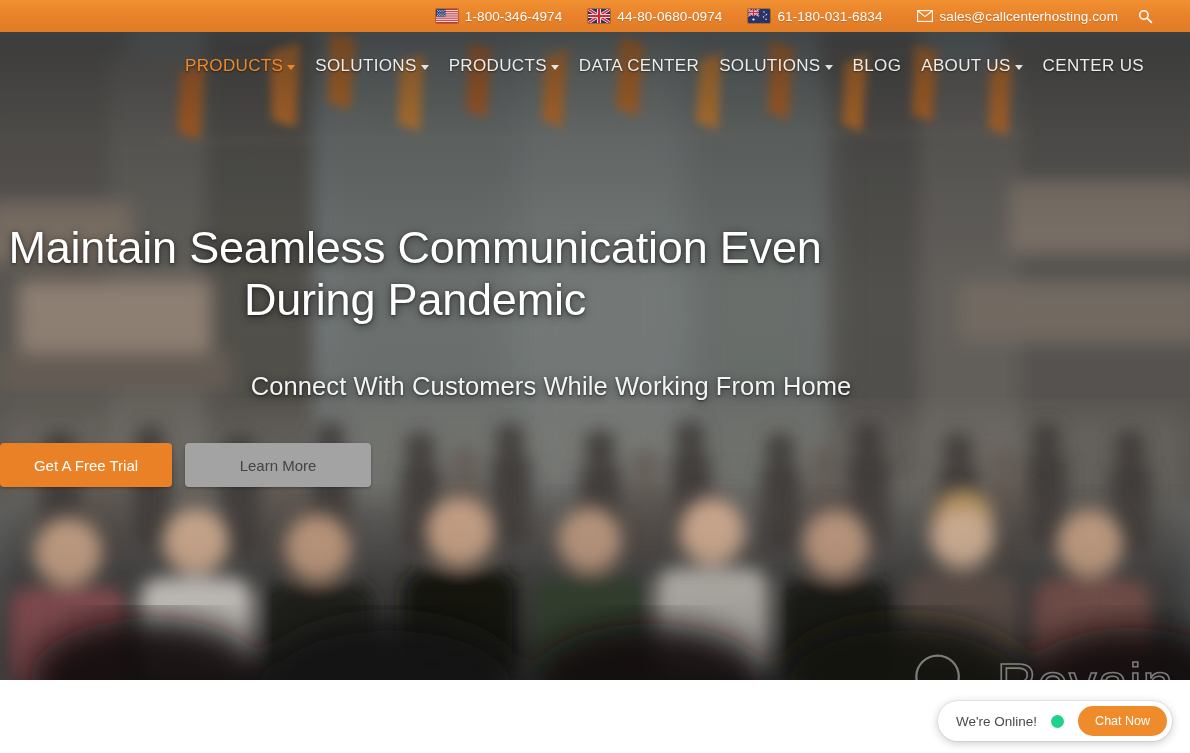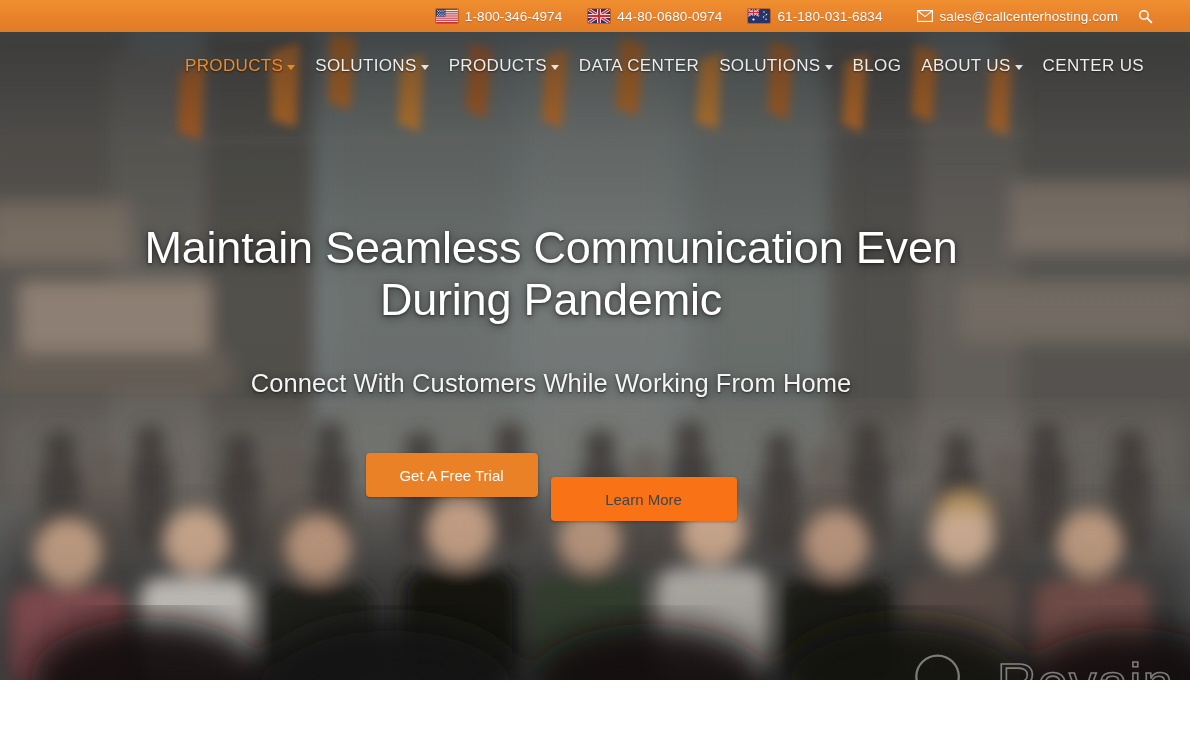--- a/index.html
+++ b/index.html
@@ -69,54 +69,52 @@
   .caret {
     width: 0; height: 0; border-left: 4px solid transparent;
     border-right: 4px solid transparent; border-top: 5px solid currentColor;
     display: inline-block; margin-top: 2px; opacity: .95;
   }
 
   
   .hero-content {
     position: absolute; top: 32px; left: 0; width: 1102px; height: 648px;
     z-index: 20;
-    display: flex; flex-direction: column; align-items: center;
+    display: flex; flex-direction: column; 
     justify-content: flex-start;
     padding-top: 190px;
     pointer-events: none;
-    gap: 13px;
   }
   .headline {
     color: #ffffff; font-size: 45px; line-height: 1.16; font-weight: 400;
     text-align: center; max-width: 830px;
     text-shadow: 0 2px 10px rgba(0,0,0,.55), 0 1px 3px rgba(0,0,0,.5);
     letter-spacing: -.2px;
   }
   .subhead {
-    margin-top: 30px;
+    margin-top: 46px;
     color: #f4f4f4; font-size: 25.5px; font-weight: 400; text-align: center;
     text-shadow: 0 2px 8px rgba(0,0,0,.6), 0 1px 2px rgba(0,0,0,.5);
     letter-spacing: .1px;
   }
   .cta-row { margin-top: 42px; display: flex; gap: 13px; pointer-events: auto; }
   .btn {
     border: none; cursor: pointer; font-size: 15px;
     border-radius: 4px; display:flex; align-items:center; justify-content:center;
     font-family: "Liberation Sans", sans-serif;
   }
   .btn-primary {
     width: 172px; height: 44px;
     background: #ea8126; color: #ffffff;
     box-shadow: 0 1px 3px rgba(0,0,0,.3);
   }
   .btn-secondary {
     width: 186px; height: 44px;
-    background: #f97316; color: #404448;
+    background: #a3a3a3; color: #404448;
     box-shadow: 0 1px 3px rgba(0,0,0,.3);
-    margin-top: 24px;
   }
 
   
   .watermark {
     position: absolute; right: 16px; bottom: 38px;
     z-index: 25; pointer-events: none;
     display: flex; align-items: center; gap: 24px;
     opacity: .55;
   }
   .wm-text {
@@ -504,14 +502,19 @@
   <div class="bottom-white"></div>
 
   <div class="watermark">
     <svg viewBox="0 0 70 70" width="62" height="62">
       <circle cx="30" cy="28" r="24" fill="none" stroke="rgba(255,255,255,.8)" stroke-width="2.6"></circle>
       <path d="M44,44 L62,62 L50,62 L50,50 L62,50" fill="none" stroke="rgba(255,255,255,.8)" stroke-width="2.6" stroke-linejoin="miter"></path>
     </svg>
     <span class="wm-text">Revain</span>
   </div>
 
+  <div class="chat">
+    <span class="chat-text">We're Online!</span>
+    <span class="chat-dot"></span>
+    <button class="chat-btn">Chat Now</button>
+  </div>
 
 </div>
 
 </body></html>

